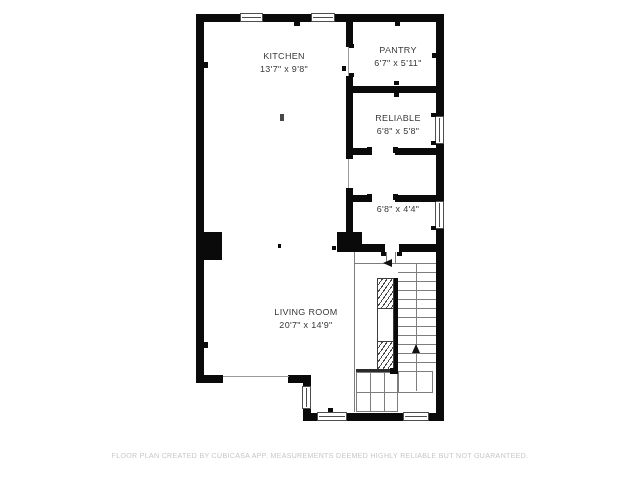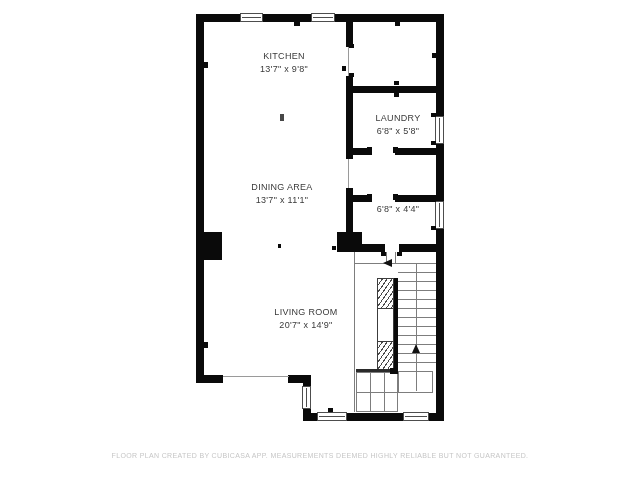--- a/index.html
+++ b/index.html
@@ -126,30 +126,30 @@
   <div class="lv" style="left:384px;top:372px;height:40px"></div>
   <div class="lh" style="left:356px;top:392px;width:42px"></div>
   <div class="gridrect" style="left:398px;top:371px;width:35px;height:22px"></div>
   <div style="position:absolute;left:356px;top:369px;width:42px;height:3px;background:#2a2a2a"></div>
   <div class="tick" style="left:390px;top:368px;width:8px;height:6px"></div>
 
   <div class="room" style="left:224px;top:50px">
     <div class="rname">KITCHEN</div>
     <div class="rdims">13'7" x 9'8"</div>
   </div>
+  <div class="room" style="left:338px;top:44px">
+    <div class="rname">PANTRY</div>
+    <div class="rdims">6'7" x 5'11"</div>
+  </div>
   <div class="room" style="left:338px;top:112px">
-    <div class="rname">LAUNDRY</div>
+    <div class="rname">RELIABLE</div>
     <div class="rdims">6'8" x 5'8"</div>
   </div>
   <div class="room" style="left:338px;top:203px">
     <div class="rdims">6'8" x 4'4"</div>
-  </div>
-  <div class="room" style="left:222px;top:181px">
-    <div class="rname">DINING AREA</div>
-    <div class="rdims">13'7" x 11'1"</div>
   </div>
   <div class="room" style="left:246px;top:306px">
     <div class="rname">LIVING ROOM</div>
     <div class="rdims">20'7" x 14'9"</div>
   </div>
 
   <div class="footer">FLOOR PLAN CREATED BY CUBICASA APP. MEASUREMENTS DEEMED HIGHLY RELIABLE BUT NOT GUARANTEED.</div>
   <div class="watermark">CRMLS</div>
 
 </div>

